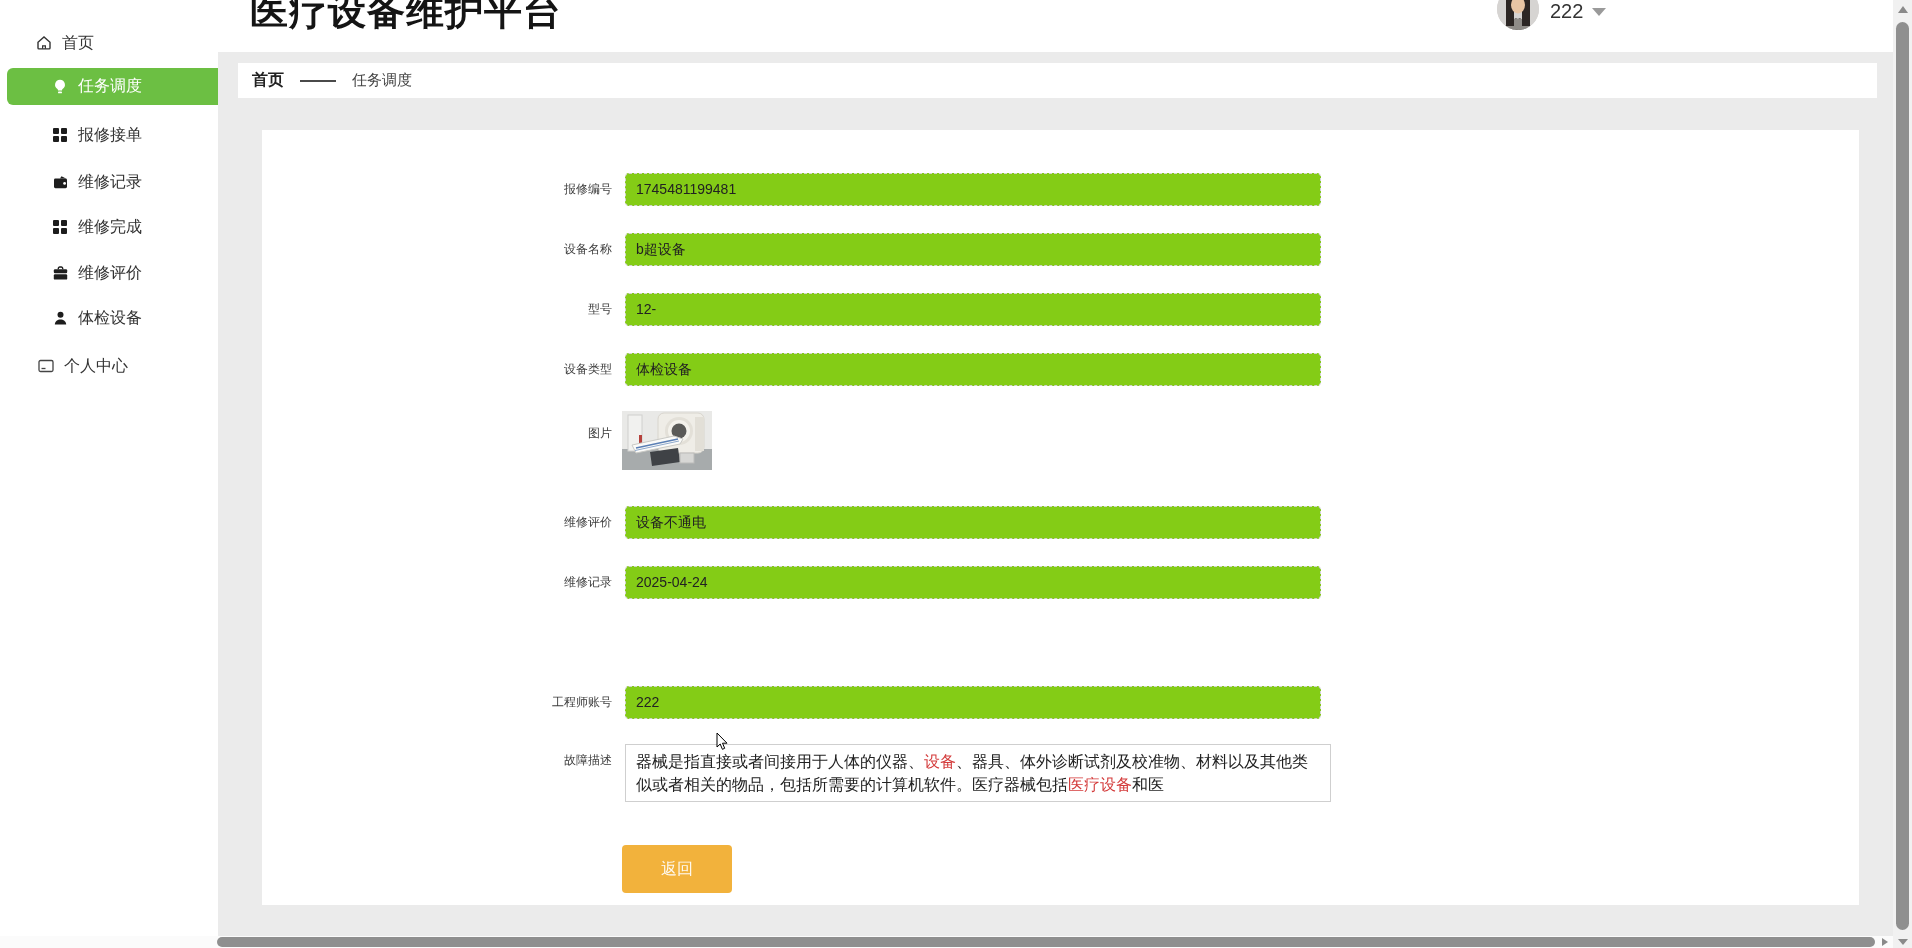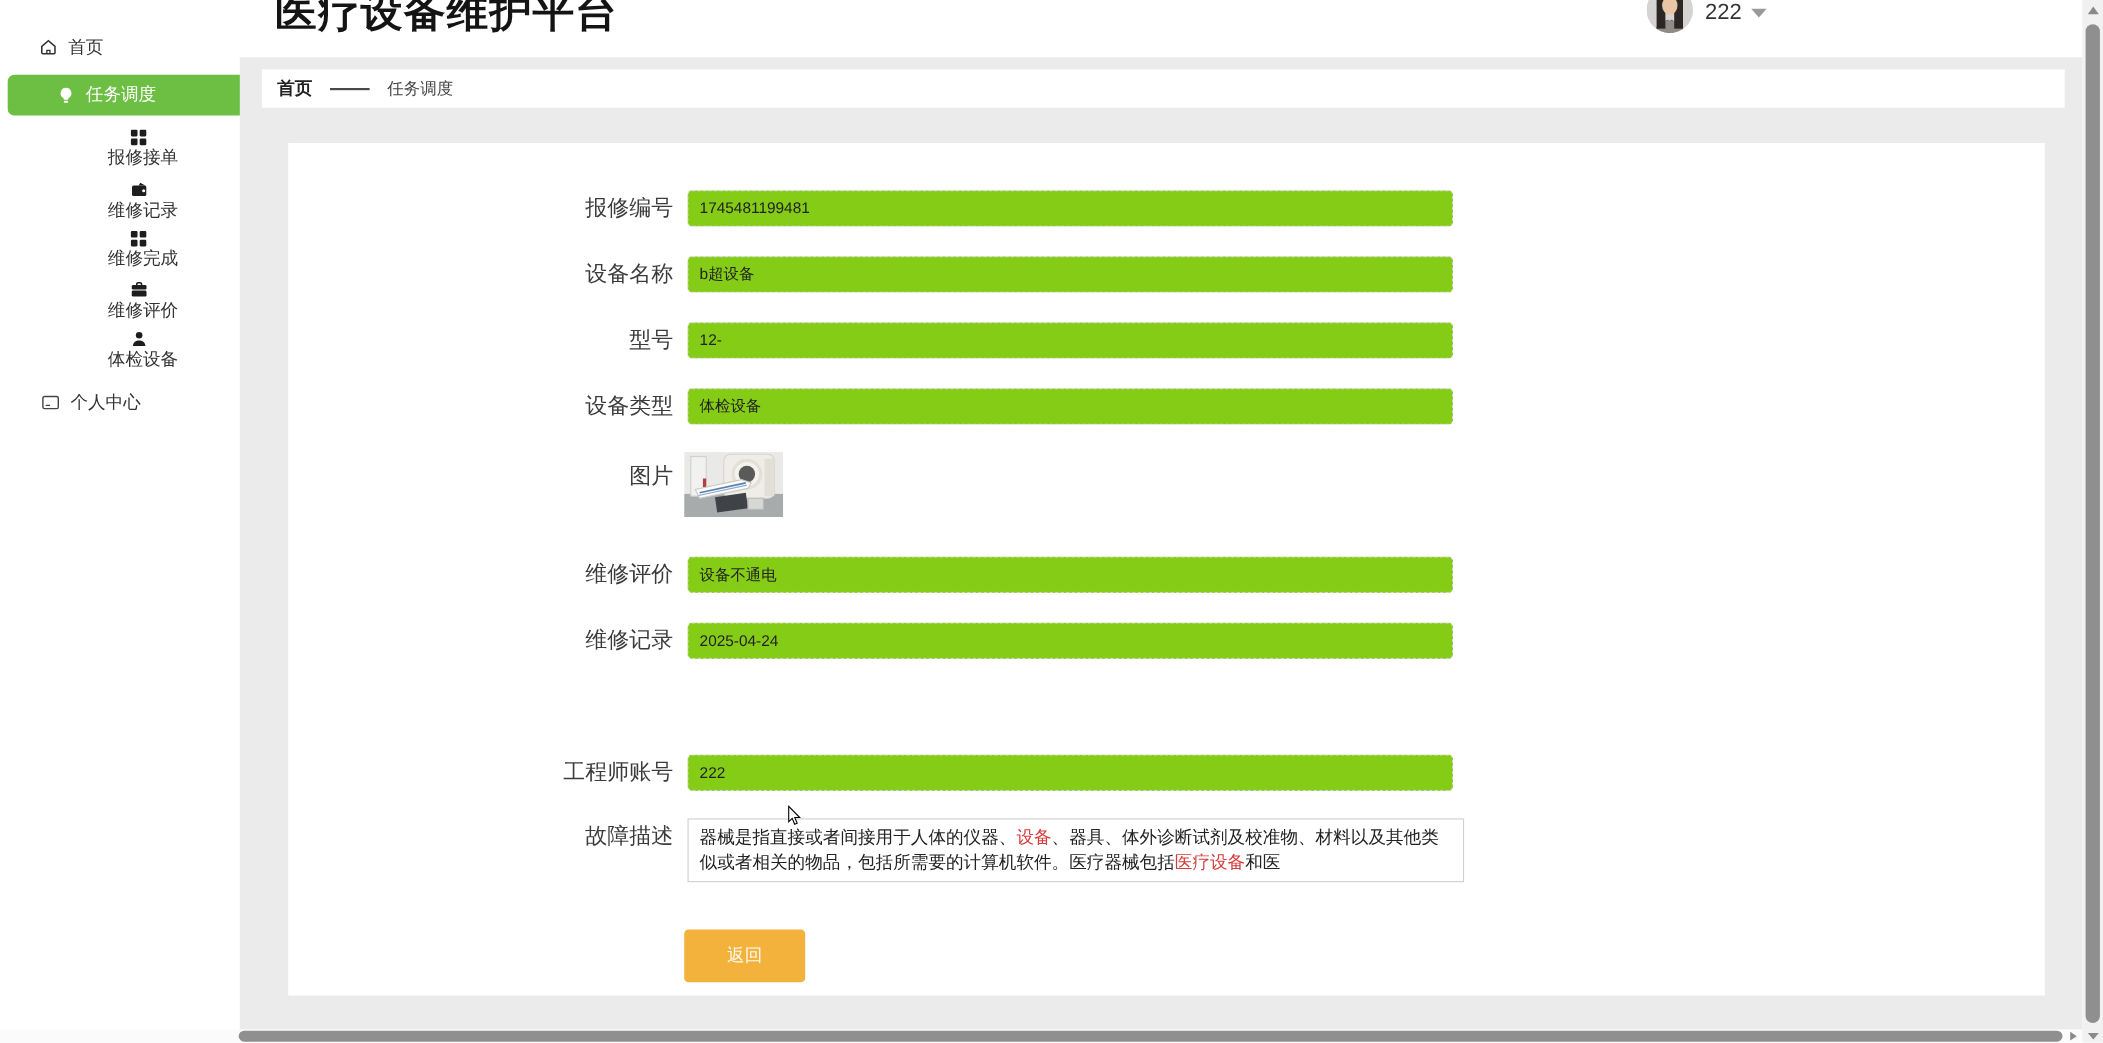--- a/index.html
+++ b/index.html
@@ -16,35 +16,35 @@
   #user-area{position:absolute;left:1490px;top:0;height:52px;width:180px;}
   #avatar{position:absolute;left:7px;top:-12px;width:42px;height:42px;border-radius:50%;overflow:hidden;background:#d6d4d2;}
   #username{position:absolute;left:60px;top:0px;font-size:20px;color:#333;}
   #user-caret{position:absolute;left:102px;top:8px;width:0;height:0;border-left:7px solid transparent;border-right:7px solid transparent;border-top:8px solid #9a9a9a;}
 
   
   #sidebar{left:0;top:0;width:218px;height:936px;background:#fff;}
   .side-item{position:absolute;left:0;width:218px;height:36px;display:flex;align-items:center;color:#333;font-size:16px;cursor:pointer;}
   .side-item .ic{display:flex;align-items:center;justify-content:center;width:20px;height:20px;margin-right:8px;}
   .side-item.root{padding-left:34px;}
-  .side-item.sub{padding-left:21px;flex-direction:column;}
+  .side-item.sub{padding-left:50px;}
   .side-item.active{left:7px;width:206px;height:37px;background:var(--accent-green,#6cbf43);border-radius:6px;color:#fff;padding-left:43px;}
   svg.icon{display:block;}
 
   
   #content-bg{left:218px;top:52px;width:1675px;height:884px;background:var(--content-bg,#ebebeb);}
   #breadcrumb{left:238px;top:63px;width:1639px;height:35px;background:#fff;display:flex;align-items:center;padding-left:14px;box-sizing:border-box;}
   #bc-home{font-size:16px;font-weight:bold;color:#222;}
   #bc-sep{width:36px;height:2px;background:#4a4a4a;margin:0 16px;}
   #bc-current{font-size:15px;color:#444;}
 
   
   #card{left:262px;top:130px;width:1597px;height:775px;background:#fff;}
   .row{position:absolute;left:0;width:1200px;height:33px;}
-  .flabel{position:absolute;left:0;top:0;width:350px;height:33px;line-height:33px;text-align:right;font-size:20px;color:#3c3c3c;}
+  .flabel{position:absolute;left:0;top:0;width:350px;height:33px;line-height:33px;text-align:right;font-size:12px;color:#3c3c3c;}
   .fbox{position:absolute;left:363px;top:0;width:684px;height:31px;line-height:31px;border:1px dashed #d3d3d3;border-radius:4px;background:#84cc16;padding-left:10px;font-size:14px;color:#222;}
   #desc-box{position:absolute;left:363px;top:0;width:684px;height:46px;border:1px solid #cfcfcf;background:#fff;padding:5px 10px;font-size:16px;line-height:23px;color:#222;}
   #desc-box .red{color:var(--link-red,#d43c3c);}
   #device-image{position:absolute;left:360px;top:281px;width:90px;height:59px;}
   #back-btn{position:absolute;left:360px;top:715px;width:110px;height:48px;background:var(--button-orange,#f2b23c);border:none;border-radius:4px;color:rgba(255,255,255,.92);font-size:16px;font-family:inherit;cursor:pointer;}
 
   
   #vscroll{left:1893px;top:0;width:19px;height:936px;background:#f1f1f1;}
   #vscroll-up{position:absolute;left:5px;top:6px;width:0;height:0;border-left:5px solid transparent;border-right:5px solid transparent;border-bottom:7px solid #8a8a8a;}
   #vscroll-thumb{position:absolute;left:3px;top:22px;width:13px;height:908px;background:var(--scrollbar-thumb,#8f8f8f);border-radius:7px;}

